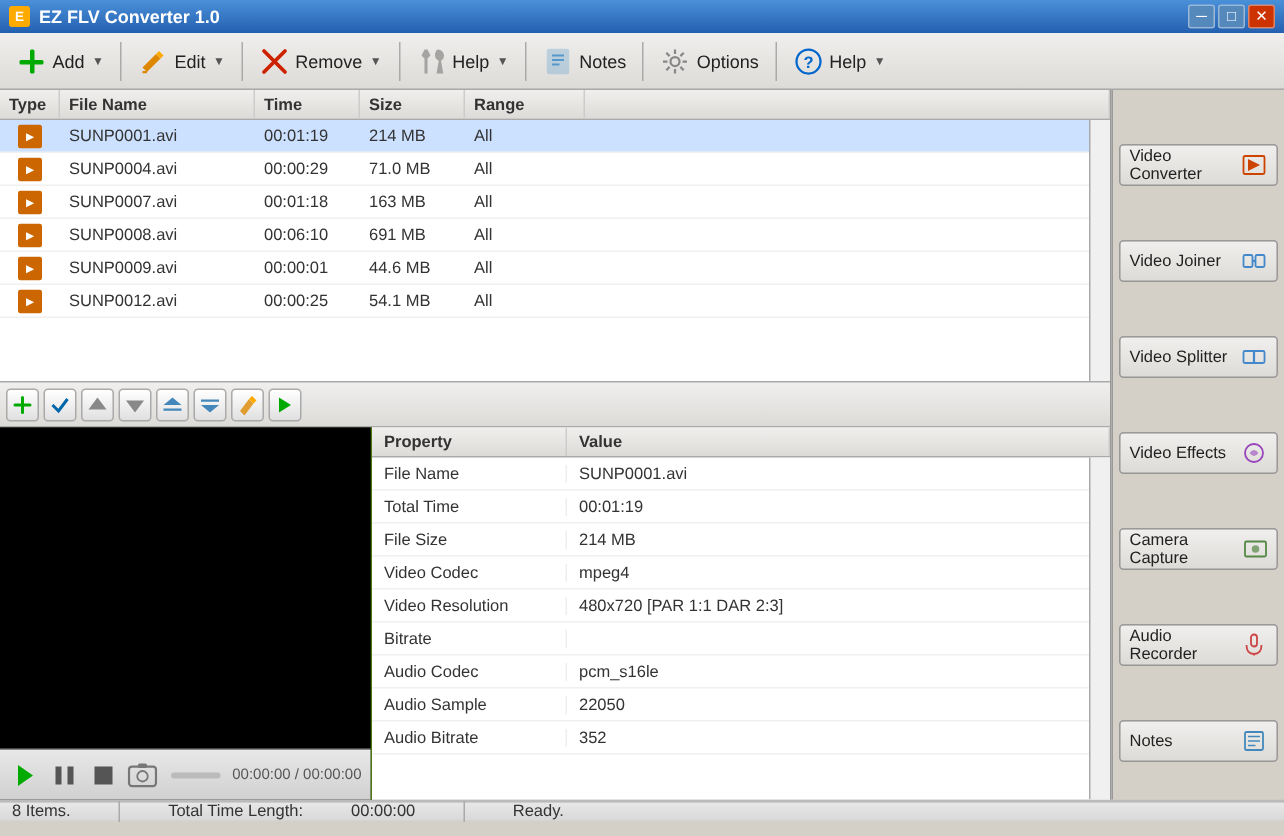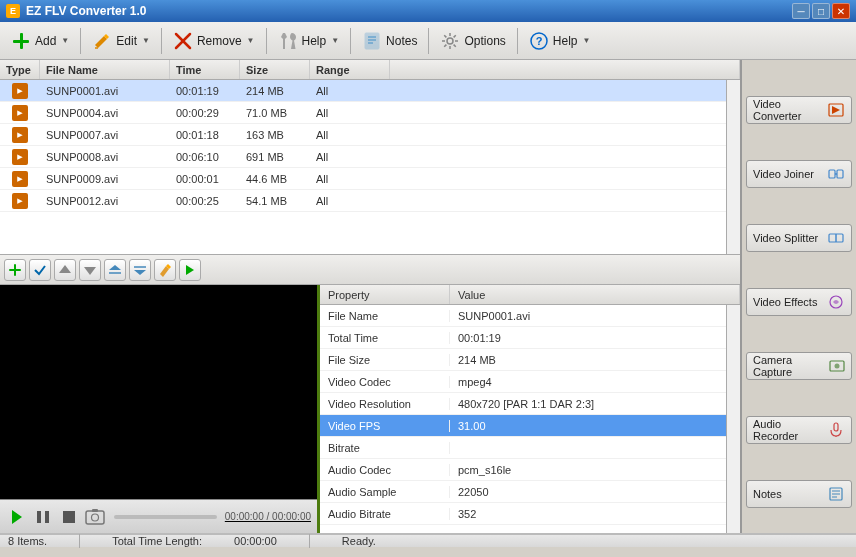--- a/index.html
+++ b/index.html
@@ -213,26 +213,25 @@
     }
 
     
     .bottom-section {
       flex: 1;
       display: flex;
     }
 
     
     .video-player {
-      width: 320px;
+      width: 248px;
       background: #000;
       display: flex;
       flex-direction: column;
-      border-right: 3px solid #4d7c0f;
-      text-decoration: underline;
+      border-right: 1px solid #4d7c0f;
     }
     .video-canvas {
       flex: 1;
       background: #000;
     }
     .video-controls {
       height: 34px;
       background: linear-gradient(to bottom, #e8e8e8, #d0d0d0);
       border-top: 1px solid #888;
       display: flex;
@@ -279,21 +278,21 @@
     }
     .properties-header {
       display: flex;
       background: linear-gradient(to bottom, #f0efed, #dcdbd8);
       border-bottom: 1px solid #aaa;
       height: 20px;
     }
     .prop-header-cell {
       padding: 0 8px;
       font-size: 11px;
-      font-weight: normal;
+      font-weight: bold;
       color: #333;
       display: flex;
       align-items: center;
       border-right: 1px solid #ccc;
     }
     .prop-header-cell.prop-col { width: 130px; }
     .prop-header-cell.val-col { flex: 1; }
     .properties-scroll {
       height: calc(100% - 20px);
       overflow-y: auto;
@@ -649,24 +648,20 @@
               <div class="prop-cell val-col">214 MB</div>
             </div>
             <div class="prop-row">
               <div class="prop-cell prop-col">Video Codec</div>
               <div class="prop-cell val-col">mpeg4</div>
             </div>
             <div class="prop-row">
               <div class="prop-cell prop-col">Video Resolution</div>
               <div class="prop-cell val-col">480x720 [PAR 1:1 DAR 2:3]</div>
             </div>
-            <div class="prop-row selected">
-              <div class="prop-cell prop-col">Video FPS</div>
-              <div class="prop-cell val-col">31.00</div>
-            </div>
             <div class="prop-row">
               <div class="prop-cell prop-col">Bitrate</div>
             </div>
             <div class="prop-row">
               <div class="prop-cell prop-col">Audio Codec</div>
               <div class="prop-cell val-col">pcm_s16le</div>
             </div>
             <div class="prop-row">
               <div class="prop-cell prop-col">Audio Sample</div>
               <div class="prop-cell val-col">22050</div>

